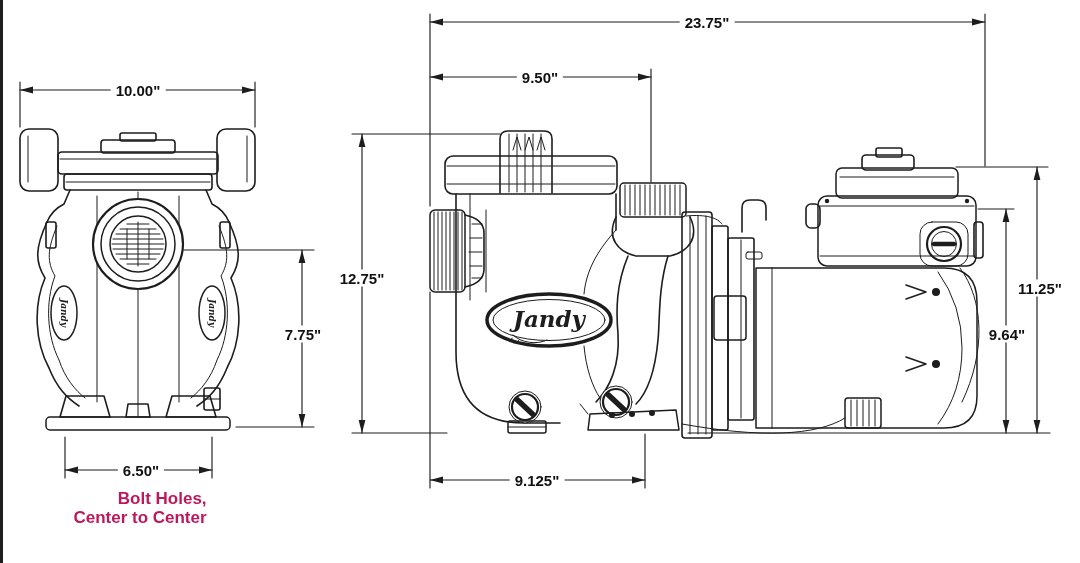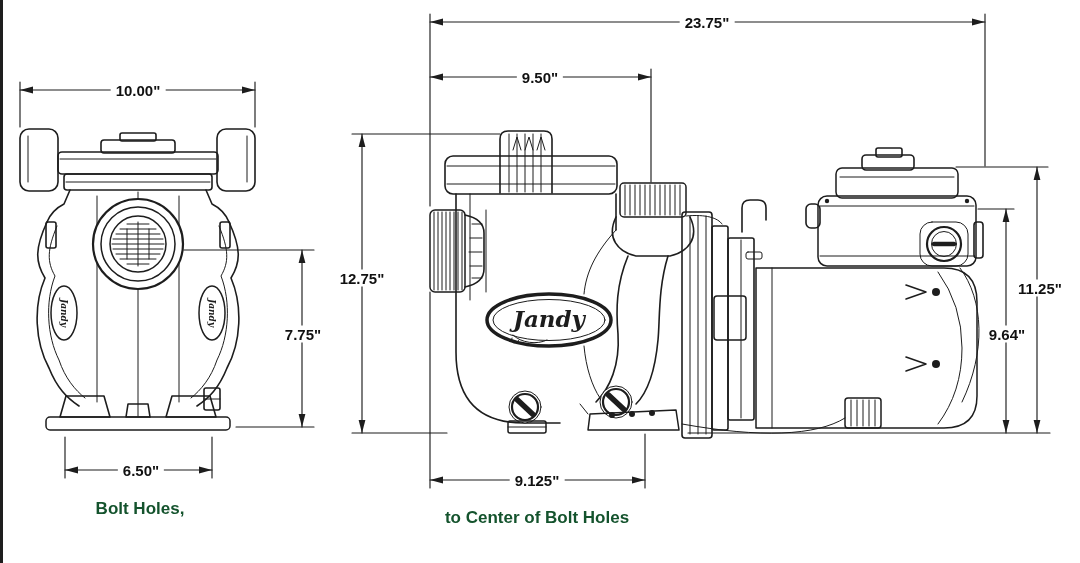--- a/index.html
+++ b/index.html
@@ -17,21 +17,21 @@
   .wf{fill:#ffffff}
   .slot{stroke-width:5.5;stroke-linecap:round}
   .slot2{stroke-width:4.5}
   .badge-text{font-family:"DejaVu Serif",serif;font-style:italic;font-weight:bold;
               font-size:9px;fill:#1d1d1d;stroke:none;text-anchor:middle}
   .logo-text{font-family:"DejaVu Serif",serif;font-style:italic;font-weight:bold;
              font-size:23px;fill:#1d1d1d;stroke:none;text-anchor:middle}
   .dimlabel{position:absolute;transform:translate(-50%,-50%);background:#fff;
             padding:0 5px;font-weight:bold;font-size:15px;color:#111;white-space:nowrap}
   .caption{position:absolute;transform:translate(-50%,-50%);text-align:right;
-           font-weight:bold;font-size:17px;line-height:19px;color:#14532d;white-space:nowrap}
+           font-weight:bold;font-size:17px;line-height:19px;color:#be185d;white-space:nowrap}
 </style>
 </head>
 <body>
 
 <div class="canvas">
   <div class="edge"></div>
 
   <svg class="dwg" width="1080" height="563" viewBox="0 0 1080 563">
     <g fill="none" stroke="#1d1d1d" stroke-width="1.6" stroke-linejoin="round" stroke-linecap="round">
 
@@ -310,17 +310,17 @@
   <div class="dimlabel" style="left:141px;top:470px">6.50"</div>
   <div class="dimlabel" style="left:707px;top:22px">23.75"</div>
   <div class="dimlabel" style="left:540px;top:77px">9.50"</div>
   <div class="dimlabel" style="left:362px;top:278px">12.75"</div>
   <div class="dimlabel" style="left:537px;top:480px">9.125"</div>
   <div class="dimlabel" style="left:1040px;top:288px">11.25"</div>
   <div class="dimlabel" style="left:1007px;top:334px">9.64"</div>
 
   <div class="caption" style="left:140px;top:508px">
     <div>Bolt Holes,</div>
+    <div>Center to Center</div>
   </div>
   <div class="caption" style="left:537px;top:517px">
-    <div>to Center of Bolt Holes</div>
   </div>
 </div>
 
 </body></html>

